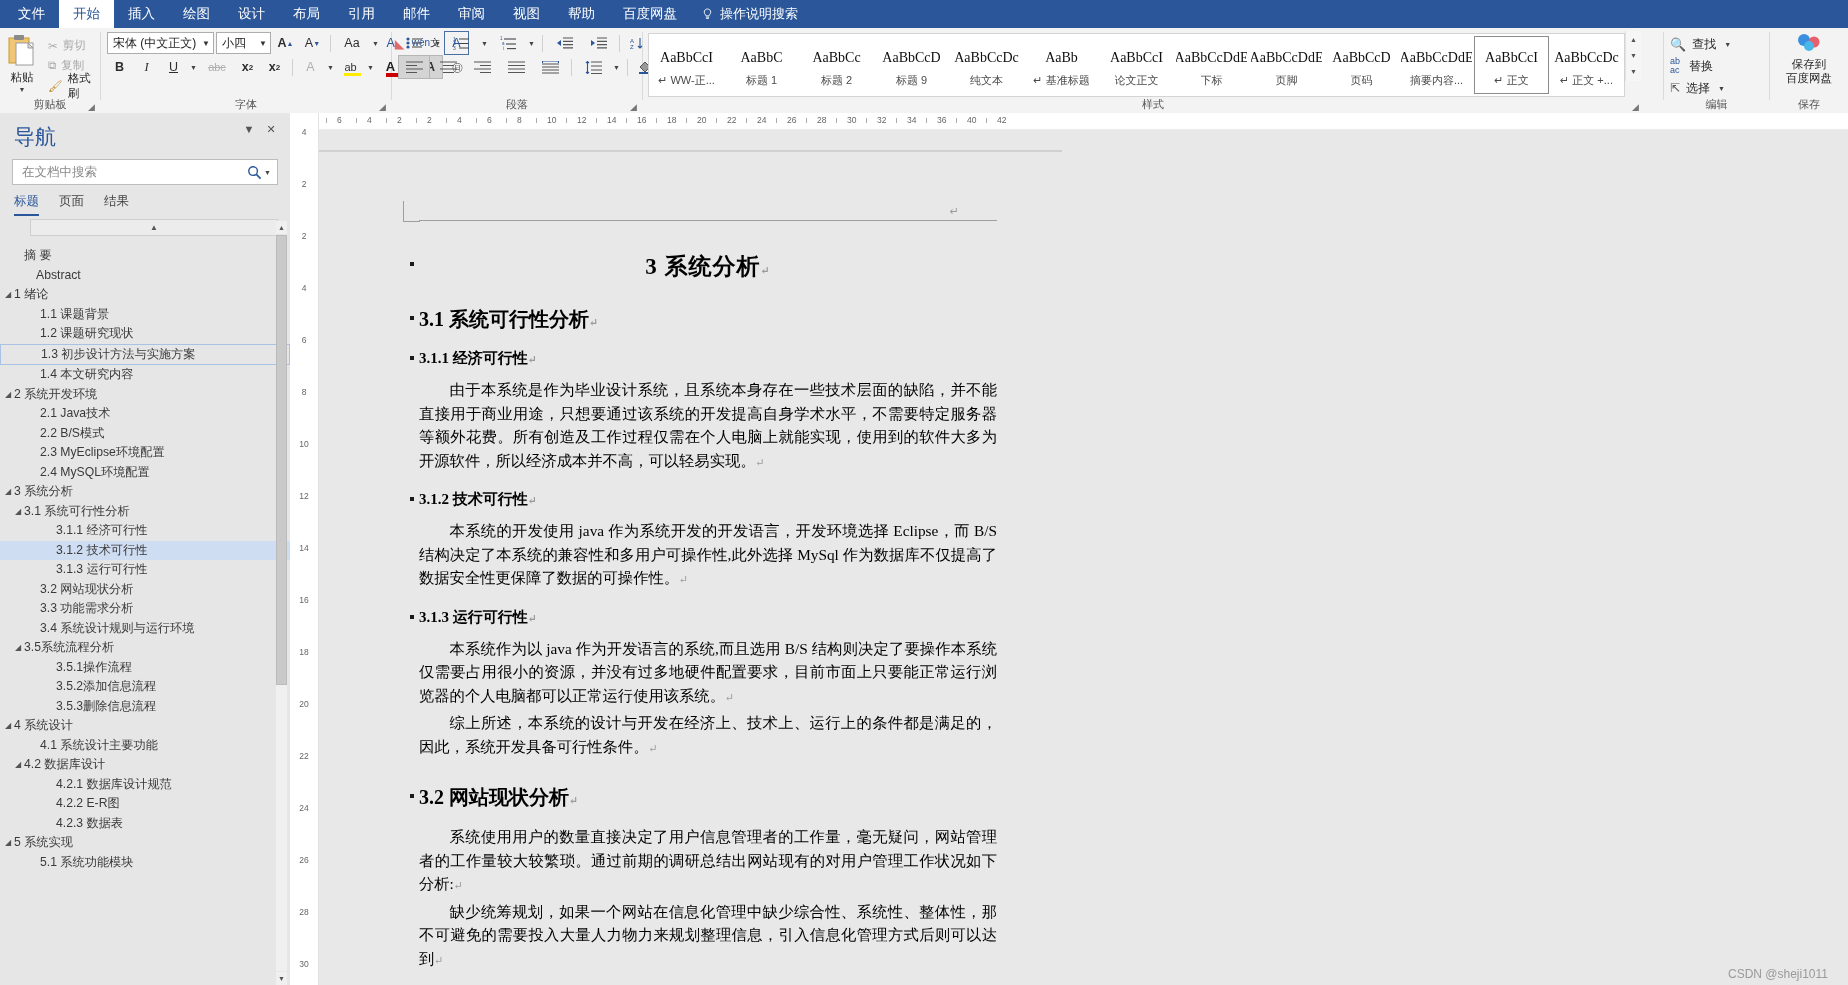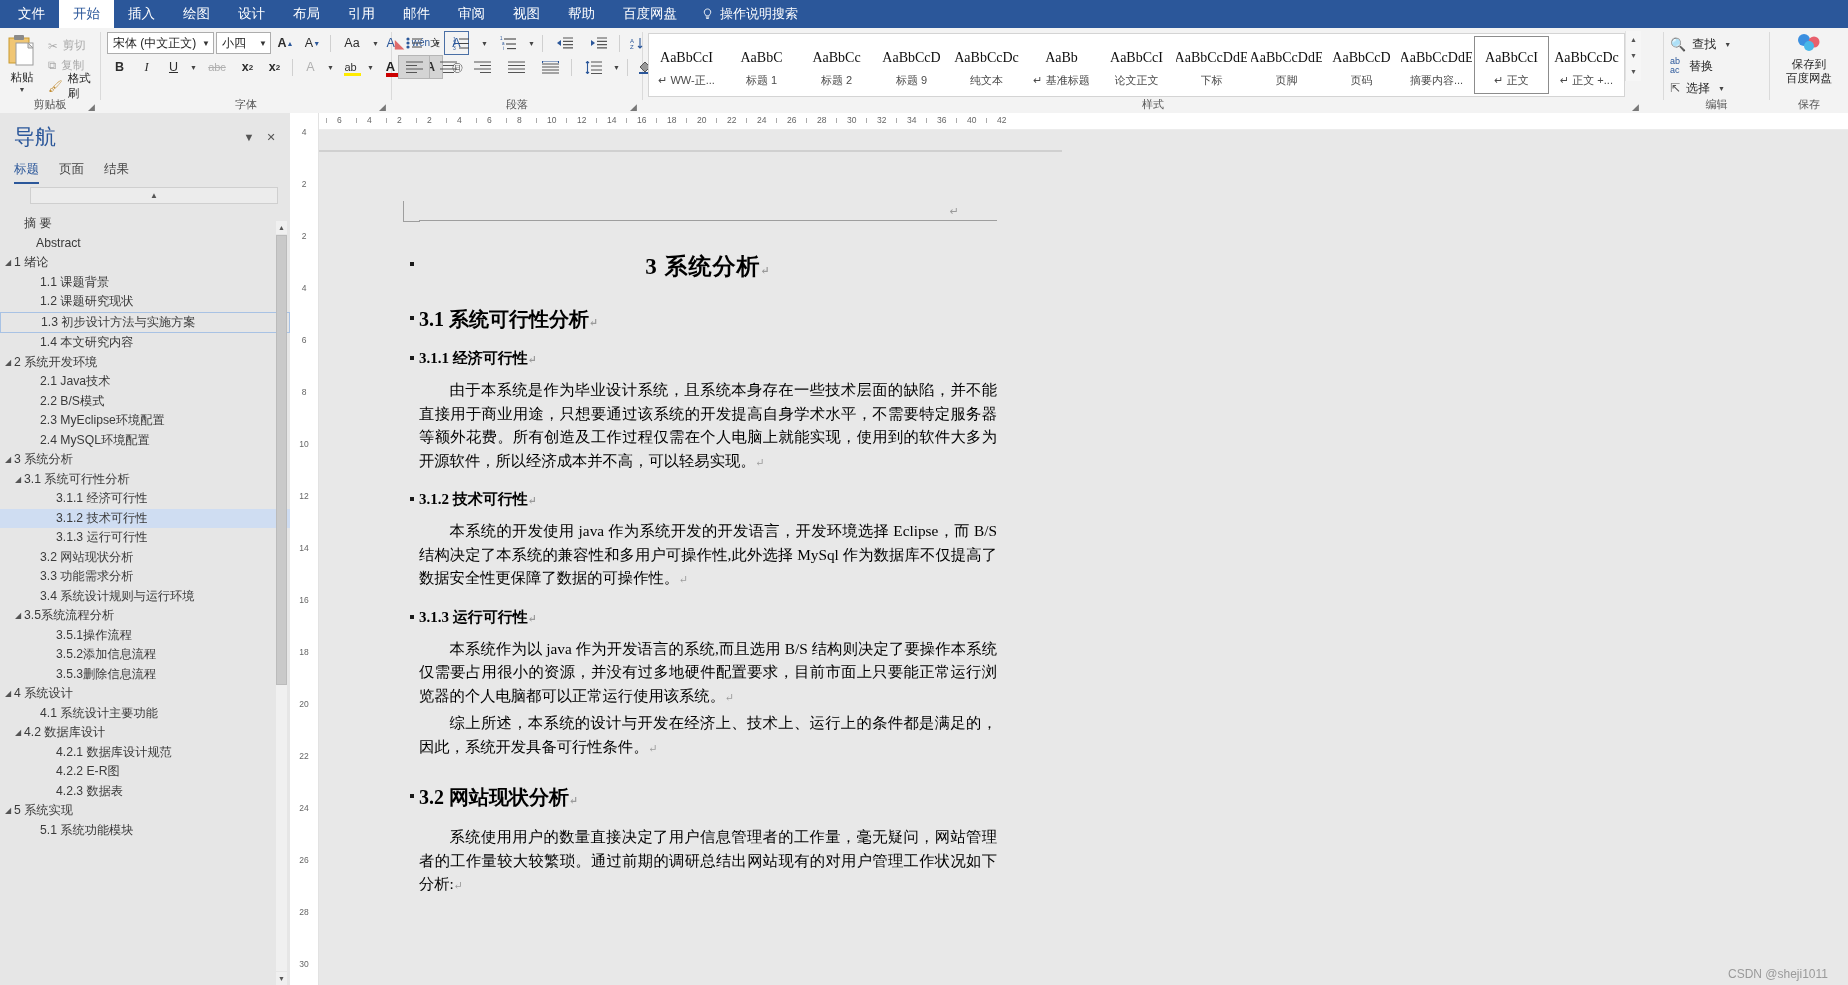--- a/index.html
+++ b/index.html
@@ -71,21 +71,21 @@
   .g-edit{width:105px;}
   .edit-cmd{display:flex;align-items:center;gap:6px;font-size:12px;color:#262626;height:20px;padding-left:6px;}
   .g-baidu{width:78px;}
   .baidu-lbl{font-size:11.5px;color:#262626;text-align:center;line-height:14px;}
 
   
   .below{position:absolute;top:113px;left:0;right:0;bottom:0;display:flex;background:#fff;}
 
   
   .navpane{width:290px;background:#e6e6e6;position:relative;display:flex;flex-direction:column;}
-  .nav-head{display:flex;align-items:center;padding:10px 8px 2px 14px;}
+  .nav-head{display:flex;padding:10px 8px 2px 14px;}
   .nav-title{color:#2b579a;font-size:21px;flex:1;}
   .nav-hbtn{color:#555;font-size:11px;width:22px;text-align:center;}
   .nav-search-wrap{padding:6px 12px 0 12px;position:relative;}
   .nav-search{height:24px;background:#fff;border:1px solid #bdbdbd;display:flex;align-items:center;padding:0 4px 0 7px;}
   .nav-search input{border:0;outline:0;flex:1;font-size:12.5px;color:#444;font-family:inherit;background:transparent;}
   .nav-search input::placeholder{color:#8a8a8a;}
   .mag{width:15px;height:15px;color:#2b579a;}
   .nav-tabs{display:flex;gap:20px;padding:8px 0 0 14px;font-size:12.5px;}
   .nav-tab{color:#444;padding-bottom:4px;border-bottom:2px solid transparent;}
   .nav-tab.active{color:#2b579a;border-bottom-color:#2b579a;}
@@ -464,20 +464,32 @@
 
   </div>
 
   <div class="below">
 
     <div class="navpane">
       <div class="nav-head">
         <div class="nav-title">导航</div>
         <div class="nav-hbtn">▼</div>
         <div class="nav-hbtn">✕</div>
+      </div>
+      <div class="nav-search-wrap">
+        <div class="nav-search">
+          <input type="text" placeholder="在文档中搜索" style="">
+          <span class="mag">
+            <svg width="15" height="15" viewBox="0 0 16 16">
+                <circle cx="6.5" cy="6.5" r="4.6" fill="none" stroke="#2b579a" stroke-width="1.5"></circle>
+                <path d="M10 10l4.5 4.5" stroke="#2b579a" stroke-width="1.8"></path>
+              </svg>
+          </span>
+          <span class="caret">▼</span>
+        </div>
       </div>
       <div class="nav-tabs" id="nav-tabs">
           <div class="nav-tab active">标题</div>
           <div class="nav-tab">页面</div>
           <div class="nav-tab">结果</div>
         </div>
       <div class="nav-collapse">▲</div>
       <div class="nav-list" id="nav-list">
           <div class="nav-item" style="padding-left: 12px;">
             <span class="tri"></span>
@@ -728,20 +740,23 @@
                 <div class="blk" style="margin: 0px 0px 2px;">
                   <div class="para"><span>综上所述，本系统的设计与开发在经济上、技术上、运行上的条件都是满足的，因此，系统开发具备可行性条件。</span><span class="pil">↵</span></div>
                 </div>
                 <div class="blk" style="margin: 24px 0px 14px;">
                   <span class="bullet" style="top:10px"></span>
                   <div class="h2"><span>3.2  网站现状分析</span><span class="pil">↵</span></div>
                 </div>
                 <div class="blk" style="margin: 0px 0px 2px;">
                   <div class="para"><span>系统使用用户的数量直接决定了用户信息管理者的工作量，毫无疑问，网站管理者的工作量较大较繁琐。通过前期的调研总结出网站现有的对用户管理工作状况如下分析:</span><span class="pil">↵</span></div>
                 </div>
+                <div class="blk" style="margin: 0px 0px 2px;">
+                  <div class="para"><span>缺少统筹规划，如果一个网站在信息化管理中缺少综合性、系统性、整体性，那不可避免的需要投入大量人力物力来规划整理信息，引入信息化管理方式后则可以达到</span><span class="pil">↵</span></div>
+                </div>
               </div>
           </div>
         </div>
       </div>
       <div class="watermark">CSDN @sheji1011</div>
     </div>
   </div>
 </div>
 
 </body></html>

